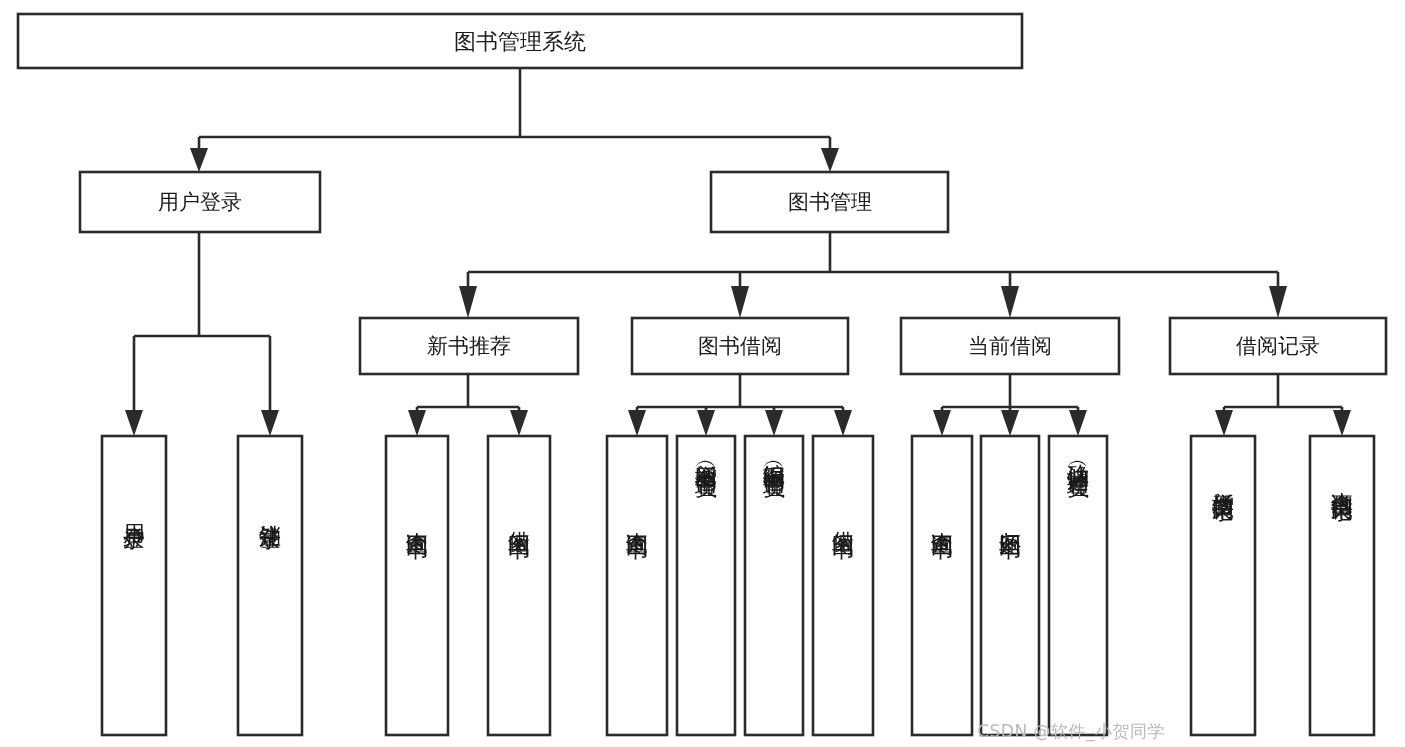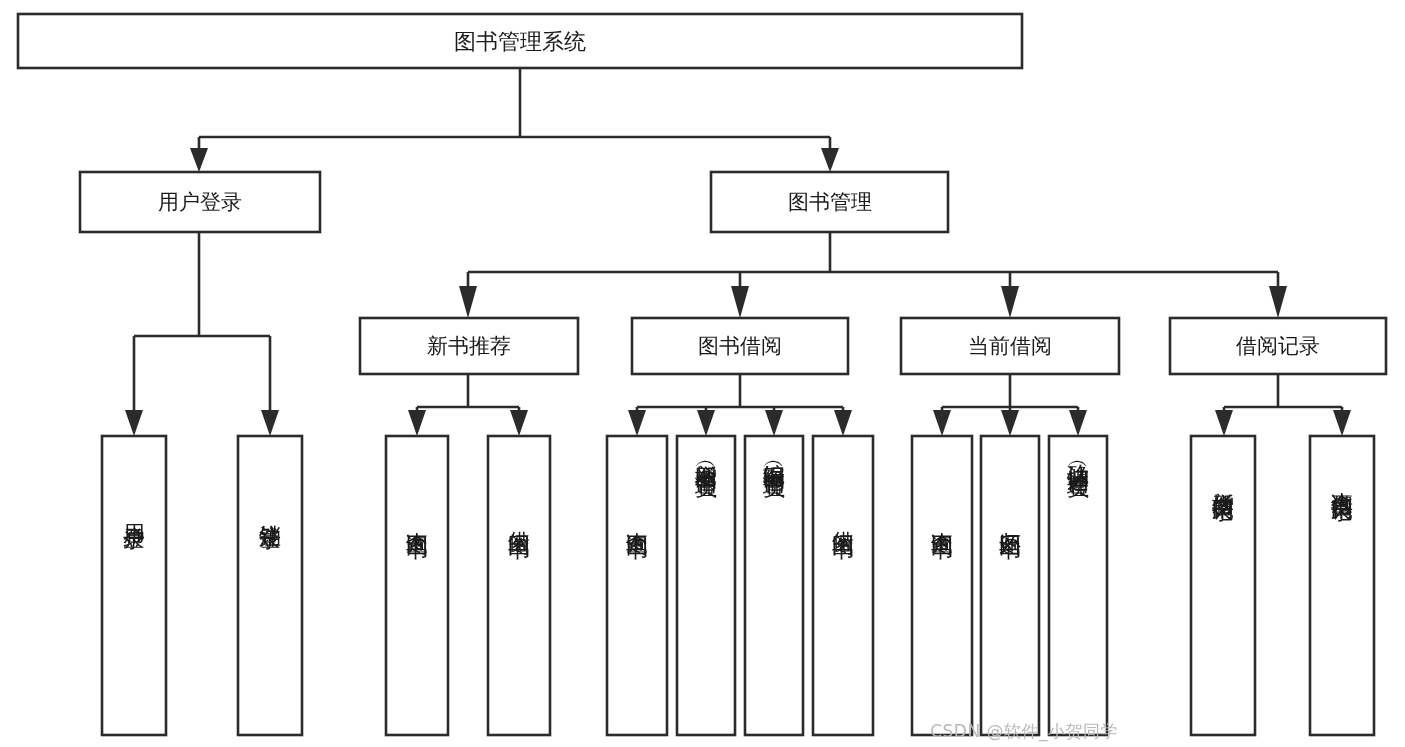--- a/index.html
+++ b/index.html
@@ -11,20 +11,21 @@
     width: 1405px;
     height: 747px;
     overflow: hidden;
     font-family: "DejaVu Sans", "Liberation Sans", sans-serif;
   }
   #diagram-root {
     position: relative;
     width: 1126px;
     height: 747px;
     background: #ffffff;
+    padding-left: 47px;
   }
   svg#tree-svg {
     position: absolute;
     top: 0;
     left: 0;
     width: 1405px;
     height: 747px;
   }
   .node-box {
     fill: #ffffff;

